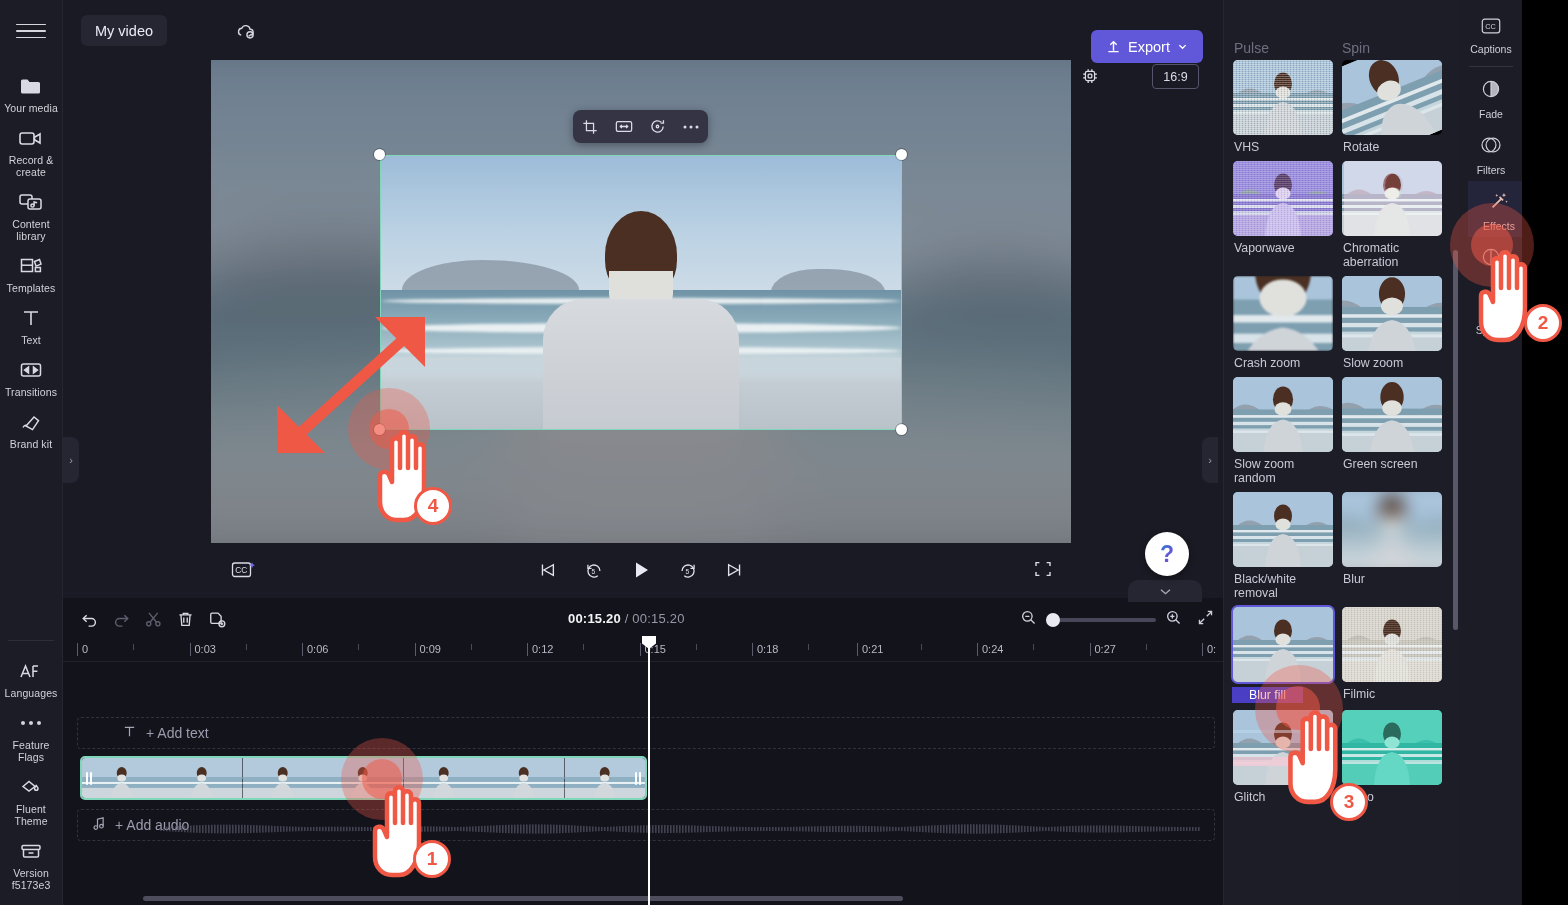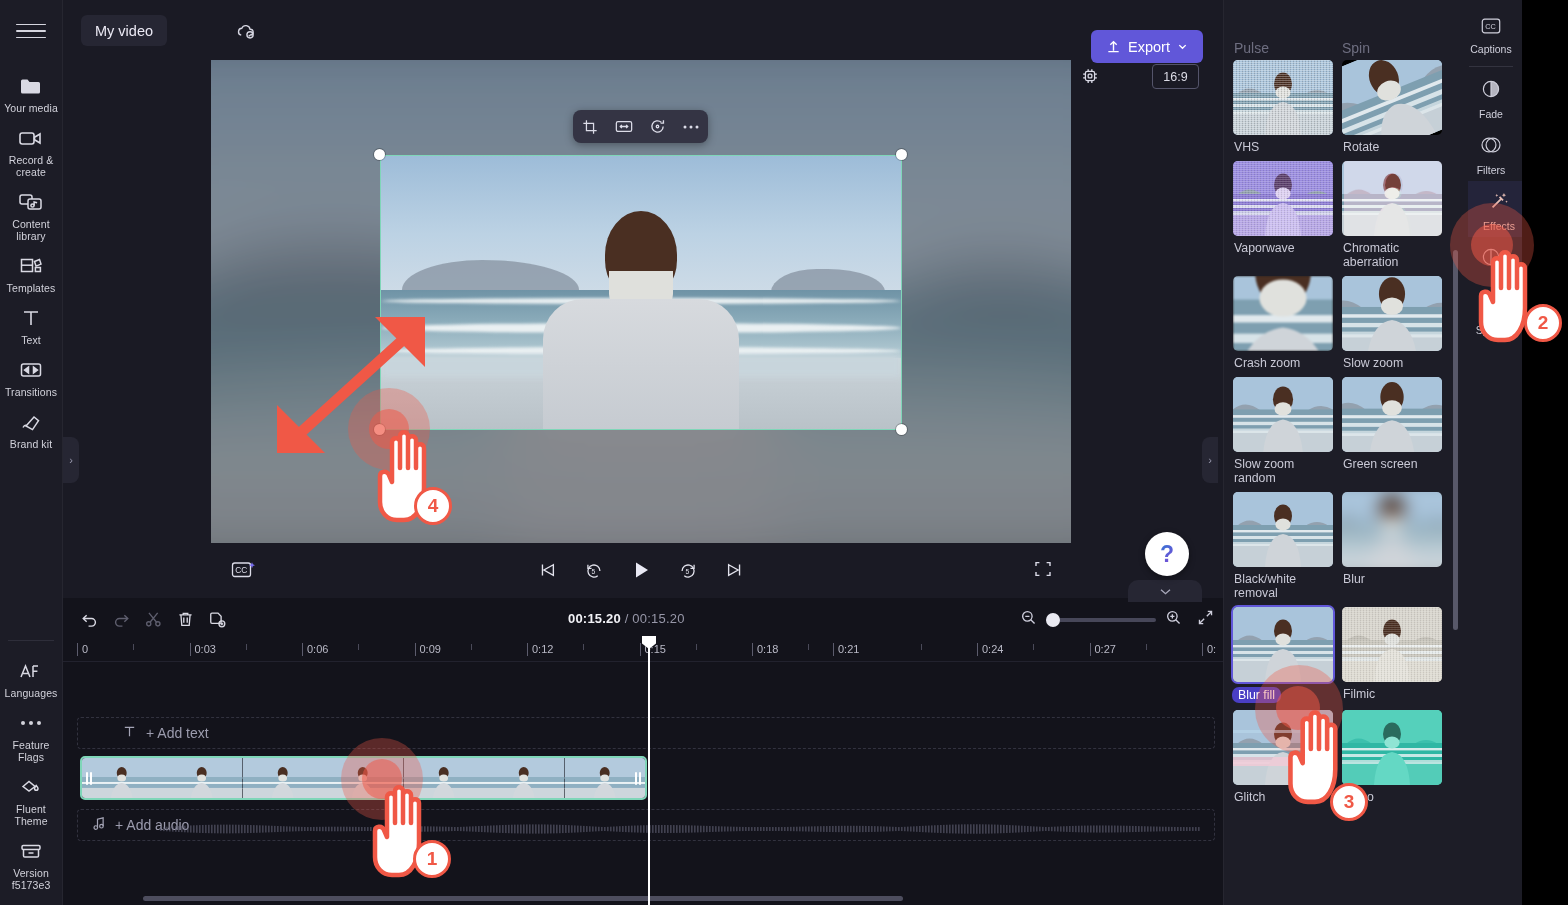--- a/index.html
+++ b/index.html
@@ -174,21 +174,21 @@
   #fx-scroll { position:absolute; left:0; top:42px; width:237px; height:863px; overflow:hidden; }
   #fx-cut-row { position:absolute; left:0; top:0; width:237px; height:18px; }
   #fx-cut-row span { position:absolute; top:-2px; font-size:14px; color:#6e6e80; }
   #fx-grid { position:absolute; left:0; top:18px; width:237px; display:grid;
      grid-template-columns: 100px 100px; column-gap:9px; row-gap:0px; padding-left:9px; }
   .fx-cell { width:82px; margin-bottom:7px; cursor:pointer; }
   .fx-thumb { width:100px; height:75px; border-radius:5px; overflow:hidden; position:relative; background:#222; }
   .fx-name { font-size:12.3px; color:#c9c9d6; line-height:14px; margin-top:5px; padding-left:1px; }
   .fx-cell.selected .fx-thumb { box-shadow: 0 0 0 2px #6157d9; }
   .fx-cell.selected .fx-name { background:#4a3fc4; color:#fff; display:inline-block;
-     border-radius:7px; padding:1px 6px; margin-left:-1px; }
+     border-radius:0; padding:1px 17px; margin-left:-1px; }
   #fx-scrollbar { position:absolute; right:3px; top:208px; width:5px; height:380px; background:#585869;
      border-radius:3px; z-index:12; }
 
   
   #right-rail { position:absolute; left:1460px; top:0; width:62px; height:905px; background:#1c1c26; }
   #right-rail .r-item { width:62px; padding:9px 0 5px; display:flex; flex-direction:column;
      align-items:center; gap:4px; cursor:pointer; }
   #right-rail .r-item .lbl { font-size:10.5px; color:#cfcfdb; }
   #right-rail .r-sep { width:44px; height:1px; background:#33333f; margin:6px auto 2px; }
   #right-rail .r-item.active { background:#24243a;margin-left:8px; }
@@ -609,21 +609,21 @@
         <div class="tick minor" style="left: 632.75px;">
           <div class="bar"></div>
         </div>
         <div class="tick" style="left: 689px;">
           <div class="bar"></div>
           <div class="txt">0:18</div>
         </div>
         <div class="tick minor" style="left: 745.25px;">
           <div class="bar"></div>
         </div>
-        <div class="tick" style="left: 770px; text-align: center;">
+        <div class="tick" style="left: 794px; text-align: center;">
           <div class="bar"></div>
           <div class="txt">0:21</div>
         </div>
         <div class="tick minor" style="left: 857.75px;">
           <div class="bar"></div>
         </div>
         <div class="tick" style="left: 914px;">
           <div class="bar"></div>
           <div class="txt">0:24</div>
         </div>

